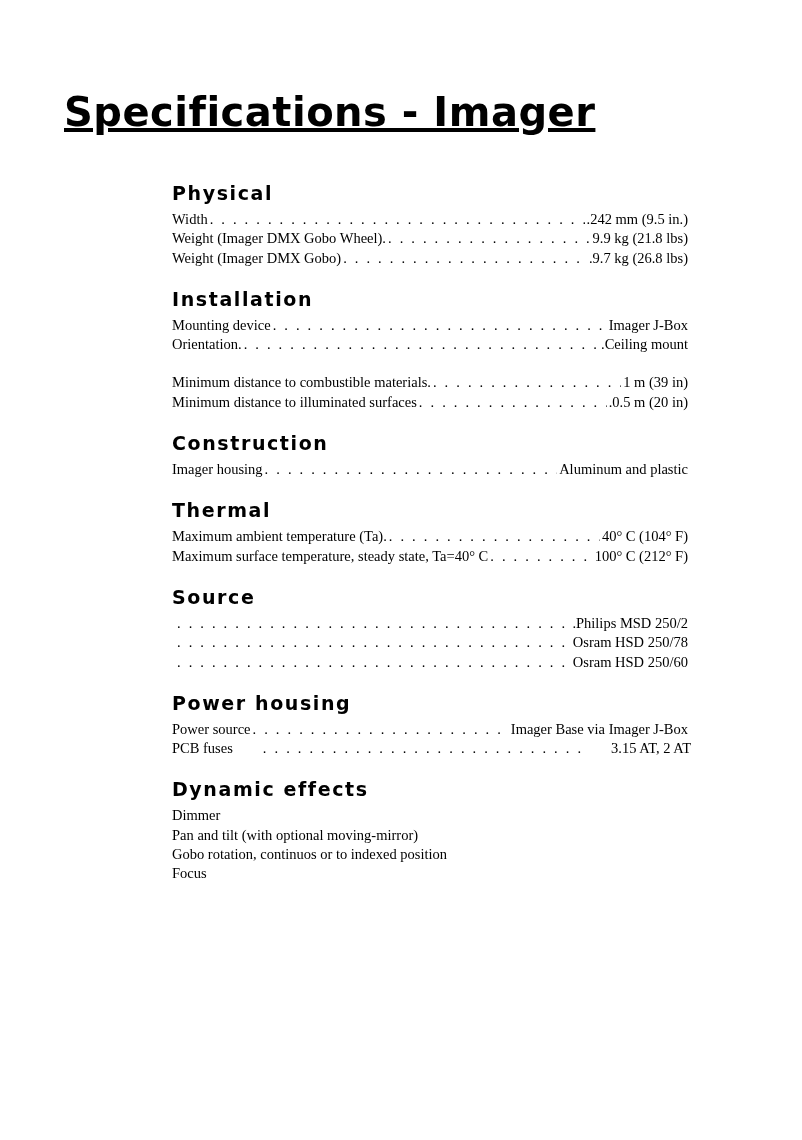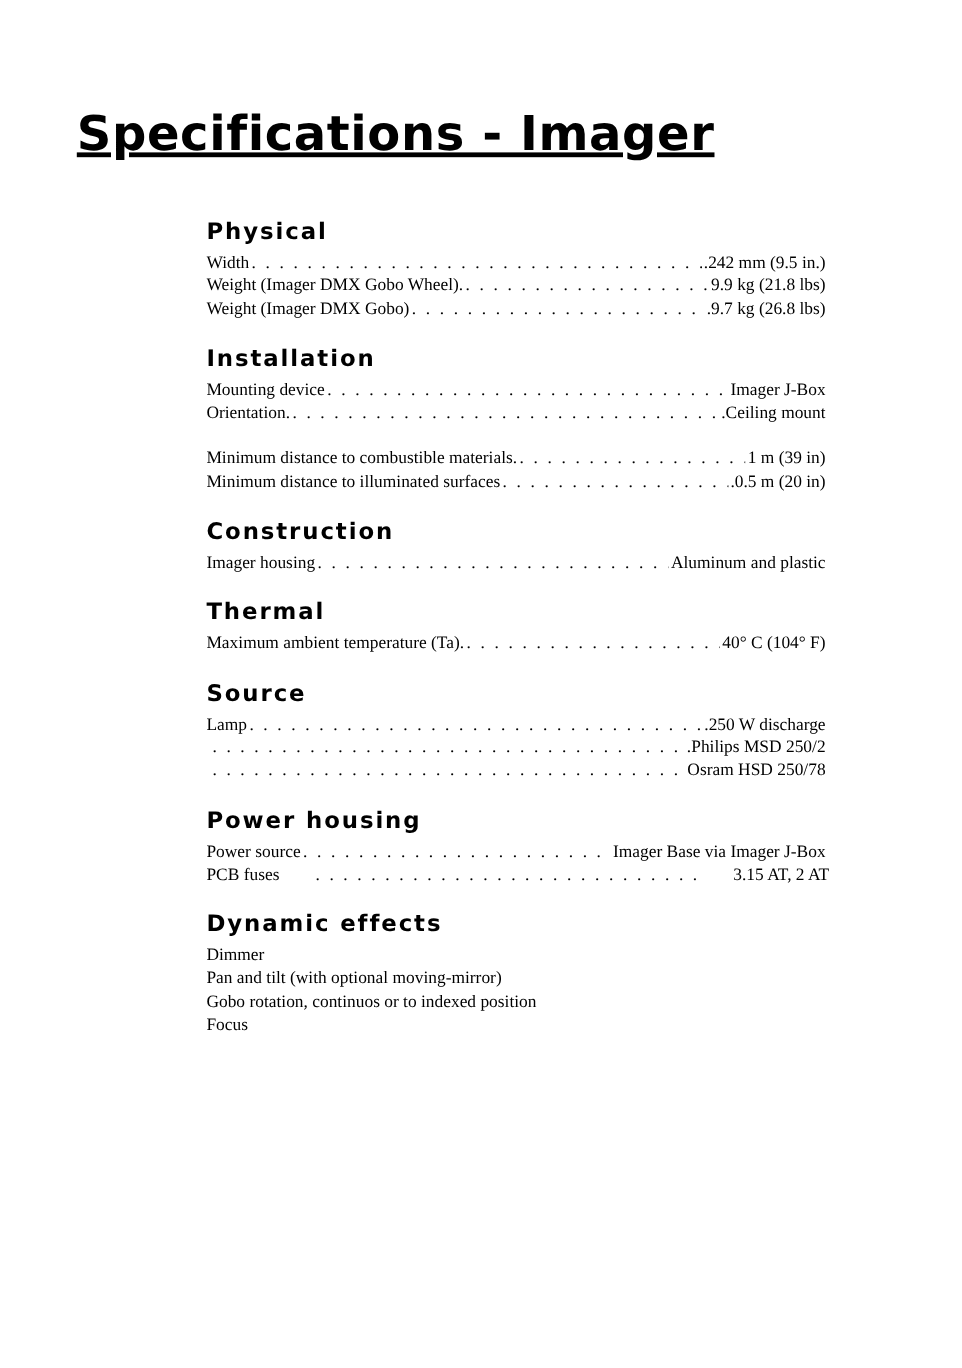--- a/index.html
+++ b/index.html
@@ -96,38 +96,43 @@
     </div>
   </div>
 
   <div class="section">
     <div class="section-heading">Thermal</div>
     <div class="row">
       <span class="label">Maximum ambient temperature (Ta).</span>
         <span class="dots"></span>
         <span class="value">40° C (104° F)</span>
     </div>
+    <div class="row">
+      <span class="label">Maximum surface temperature, steady state, Ta=40° C</span>
+        <span class="dots"></span>
+        <span class="value">100° C (212° F)</span>
+    </div>
   </div>
 
   <div class="section">
     <div class="section-heading">Source</div>
-    <div class="row">
-      <span class="label">Lamp</span>
-        <span class="dots"></span>
-        <span class="value">.250 W discharge</span>
-    </div>
     <div class="row indent">
       <span class="label"></span>
         <span class="dots"></span>
         <span class="value">.Philips MSD 250/2</span>
     </div>
     <div class="row indent">
       <span class="label"></span>
         <span class="dots"></span>
         <span class="value">Osram HSD 250/78</span>
+    </div>
+    <div class="row indent">
+      <span class="label"></span>
+        <span class="dots"></span>
+        <span class="value">Osram HSD 250/60</span>
     </div>
   </div>
 
   <div class="section">
     <div class="section-heading">Power housing</div>
     <div class="row">
       <span class="label">Power source</span>
         <span class="dots"></span>
         <span class="value">Imager Base via Imager J-Box</span>
     </div>

